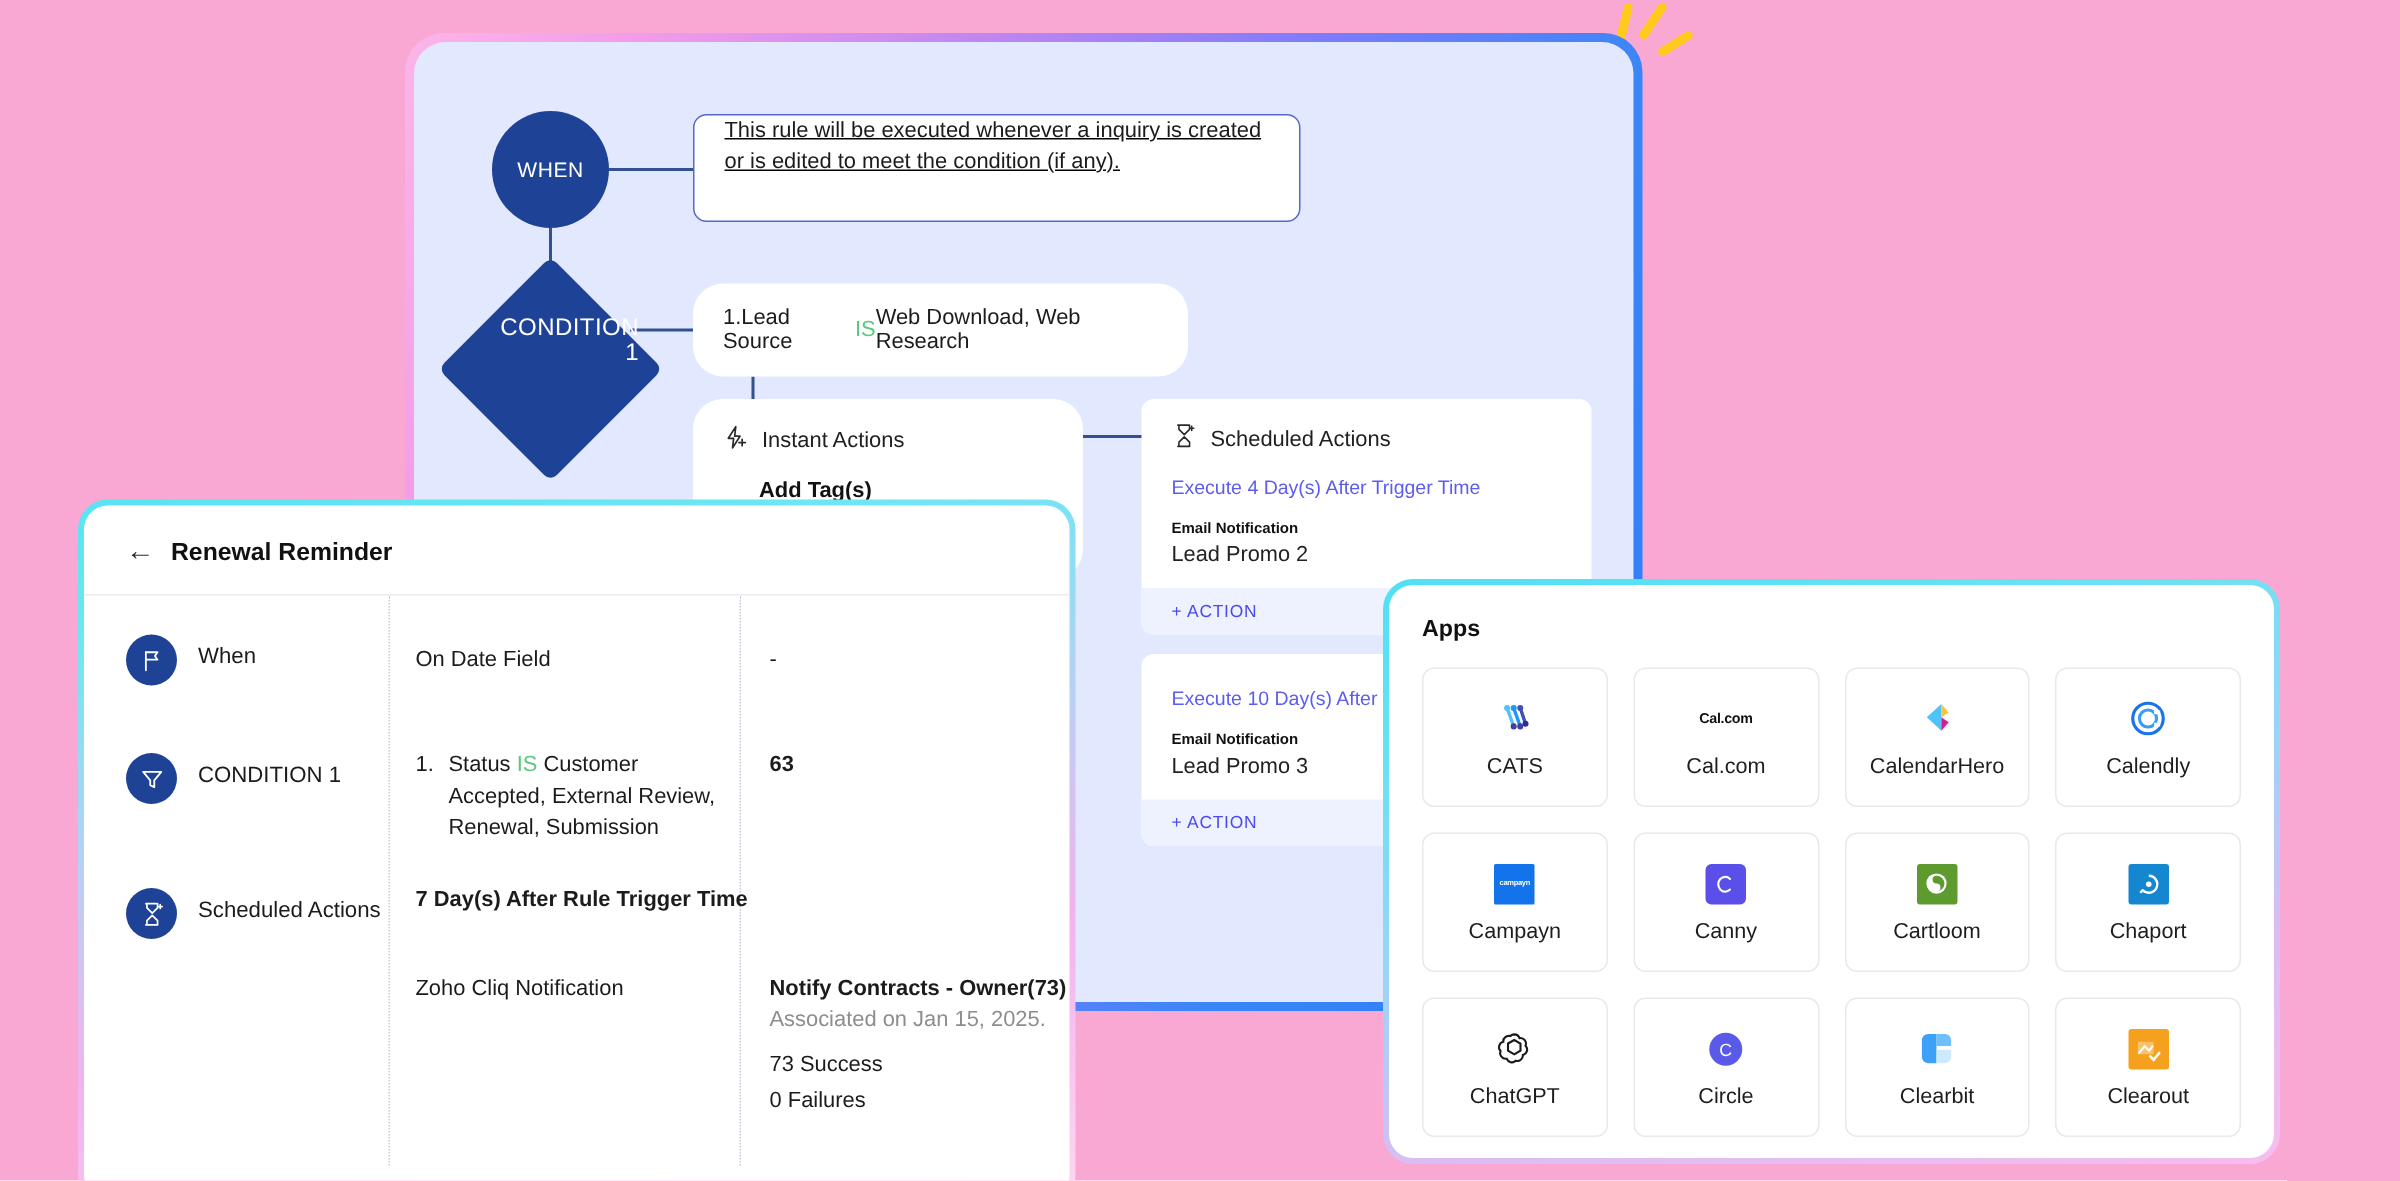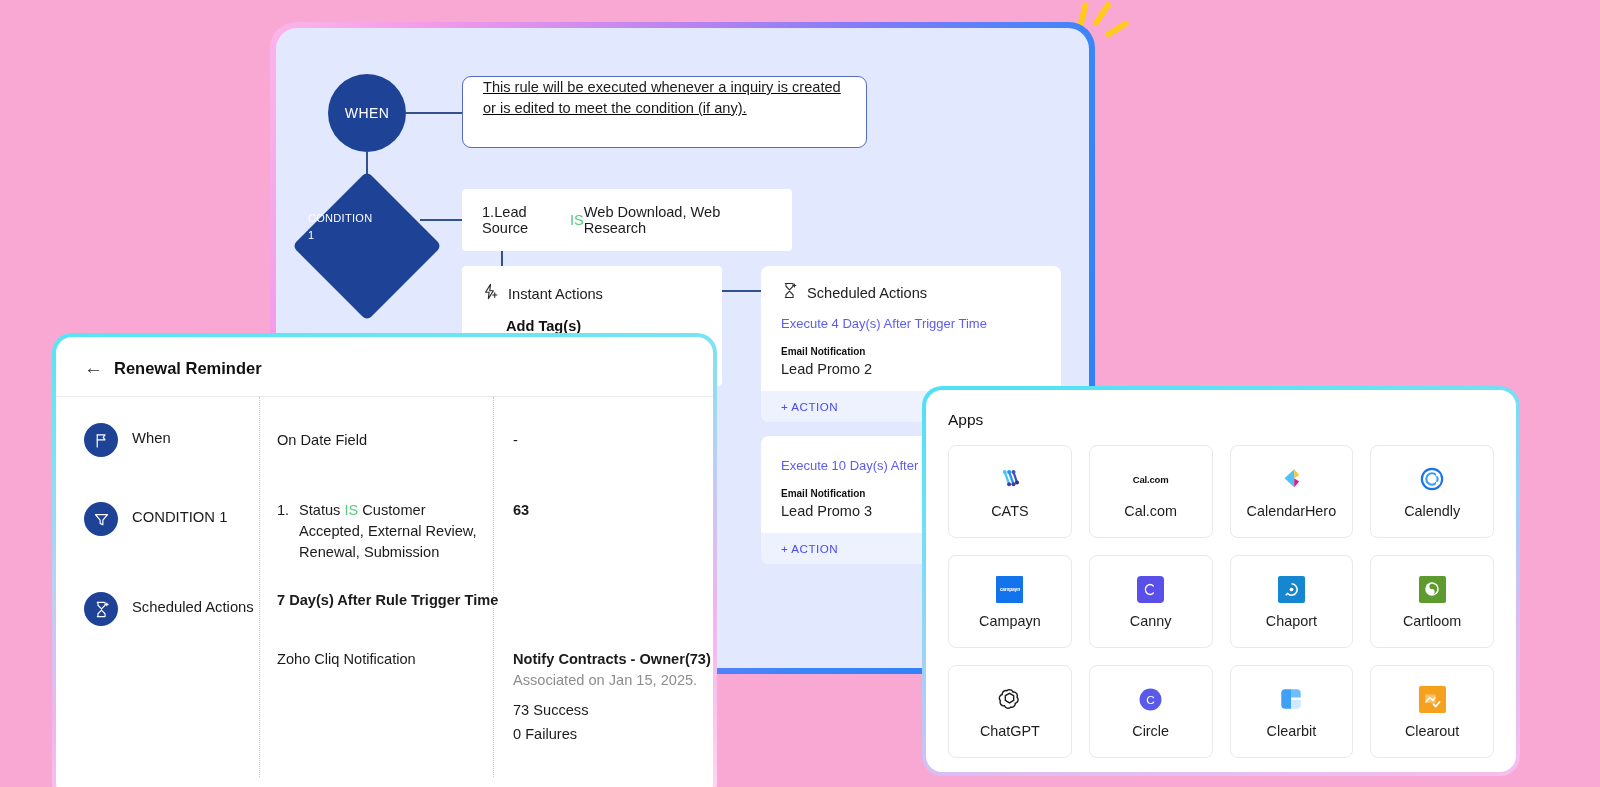--- a/index.html
+++ b/index.html
@@ -32,28 +32,28 @@
     border-radius:50%; background:#1E4396; color:#fff;
     display:flex; align-items:center; justify-content:center;
     font-size:14px; letter-spacing:.4px;
   }
   .node-cond {
     position:absolute; left:38px; top:165px; width:106px; height:106px;
     background:#1E4396; transform:rotate(45deg); border-radius:6px;
   }
   .node-cond-lbl {
     position:absolute; left:32px; top:182px; width:118px;
-    text-align:left; color:#fff; font-size:11px; line-height:17px;
+    text-align:right; color:#fff; font-size:16px; line-height:17px;
     letter-spacing:.3px; pointer-events:none;
   }
 
   .conn { position:absolute; background:#33508f; }
 
   .box {
-    position:absolute; background:#fff; border-radius:4px;
+    position:absolute; background:#fff; border-radius:20px;
   }
   .box-when {
     left:186px; top:48px; width:405px; height:72px;
     border:1.3px solid #5569c8; border-radius:9px;
     display:flex; align-items:flex-start; padding:0 20px;text-decoration:underline;
   }
   .box-when p { font-size:14.6px; line-height:21px; color:#1b1b1b; }
 
   .box-cond {
     left:186px; top:161px; width:330px; height:62px;
@@ -109,21 +109,21 @@
   .b { font-weight:bold; }
   .muted { color:#8d8d8d; }
 
   
   .apps-card {
     position:absolute; left:922px; top:386px; width:598px; height:390px;
     border-radius:20px; padding:4px;
     background: linear-gradient(165deg, #4fe0f7 0%, #63e3f4 20%, #9ad4f6 48%, #d9bdf3 72%, #f7bdee 100%);
   }
   .apps-inner { width:100%; height:100%; background:#fff; border-radius:16px; padding:21px 22px 0 22px; }
-  .apps-title { font-size:15.5px; font-weight:normal; color:#111; margin-bottom:16px; }
+  .apps-title { font-size:15.5px; font-weight:bold; color:#111; margin-bottom:16px; }
   .apps-grid { display:grid; grid-template-columns:repeat(4,1fr); gap:17px; }
   .app-tile {
     height:93px; border:1px solid #e9e9ec; border-radius:8px; background:#fff;
     display:flex; flex-direction:column; align-items:center; justify-content:center; gap:9px;
   }
   .app-ico { width:30px; height:30px; display:flex; align-items:center; justify-content:center; }
   .app-lbl { font-size:14.4px; color:#1d1d1d; }
 
   .icon-sq { width:27px; height:27px; border-radius:3px; display:flex; align-items:center; justify-content:center; color:#fff; font-weight:bold; }
 </style>
@@ -337,40 +337,40 @@
               <svg width="17" height="17" viewBox="0 0 24 24" fill="none" stroke="#fff" stroke-width="2" stroke-linecap="round">
                 <path d="M16 7 a6.5 7 0 1 0 0 10"></path>
               </svg>
             </span>
           </span>
           <span class="app-lbl">Canny</span>
         </div>
 
         <div class="app-tile">
           <span class="app-ico">
+            <span class="icon-sq" style="background:#5E9B2E; border-radius:2px;">
+              <svg width="18" height="18" viewBox="0 0 24 24">
+                  <circle cx="12" cy="12" r="9" fill="#fff"></circle>
+                  <path d="M12 5 a7 7 0 0 1 0 14 a3.5 3.5 0 0 0 0 -7 a3.5 3.5 0 0 1 0 -7 z" fill="#5E9B2E"></path>
+                </svg>
+            </span>
+          </span>
+          <span class="app-lbl">Cartloom</span>
+        </div>
+
+        <div class="app-tile">
+          <span class="app-ico">
             <span class="icon-sq" style="background:#1487D0; border-radius:2px;">
               <svg width="17" height="17" viewBox="0 0 24 24">
                   <path d="M12 4 a8 8 0 1 1 -5.6 13.7 L4 20 l2.4 -2.4" fill="none" stroke="#fff" stroke-width="2.2"></path>
                   <circle cx="12" cy="12" r="2.6" fill="#fff"></circle>
                 </svg>
             </span>
           </span>
           <span class="app-lbl">Chaport</span>
-        </div>
-
-        <div class="app-tile">
-          <span class="app-ico">
-            <span class="icon-sq" style="background:#5E9B2E; border-radius:2px;">
-              <svg width="18" height="18" viewBox="0 0 24 24">
-                  <circle cx="12" cy="12" r="9" fill="#fff"></circle>
-                  <path d="M12 5 a7 7 0 0 1 0 14 a3.5 3.5 0 0 0 0 -7 a3.5 3.5 0 0 1 0 -7 z" fill="#5E9B2E"></path>
-                </svg>
-            </span>
-          </span>
-          <span class="app-lbl">Cartloom</span>
         </div>
 
         <div class="app-tile">
           <span class="app-ico">
             <svg width="27" height="27" viewBox="0 0 24 24" fill="none" stroke="#1a1a1a" stroke-width="1.25">
               <path d="M12 3.2 a3.3 3.3 0 0 1 3.1 2.2 a3.3 3.3 0 0 1 3.6 4.5 a3.3 3.3 0 0 1 -1.6 5.5 a3.3 3.3 0 0 1 -4.2 3.4 a3.3 3.3 0 0 1 -5.4 -1.2 a3.3 3.3 0 0 1 -3.6 -4.5 a3.3 3.3 0 0 1 1.6 -5.5 a3.3 3.3 0 0 1 4.2 -3.4 a3.3 3.3 0 0 1 2.3 -1z"></path>
               <path d="M8.3 8.6 L12 6.5 l3.7 2.1 v4.2 L12 15 l-3.7 -2.2z"></path>
             </svg>
           </span>
           <span class="app-lbl">ChatGPT</span>

